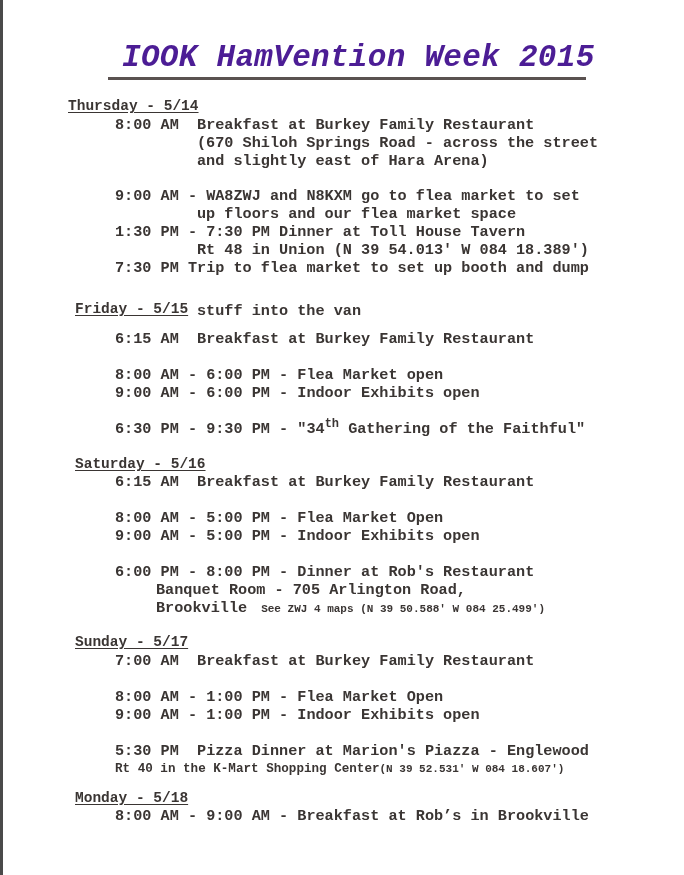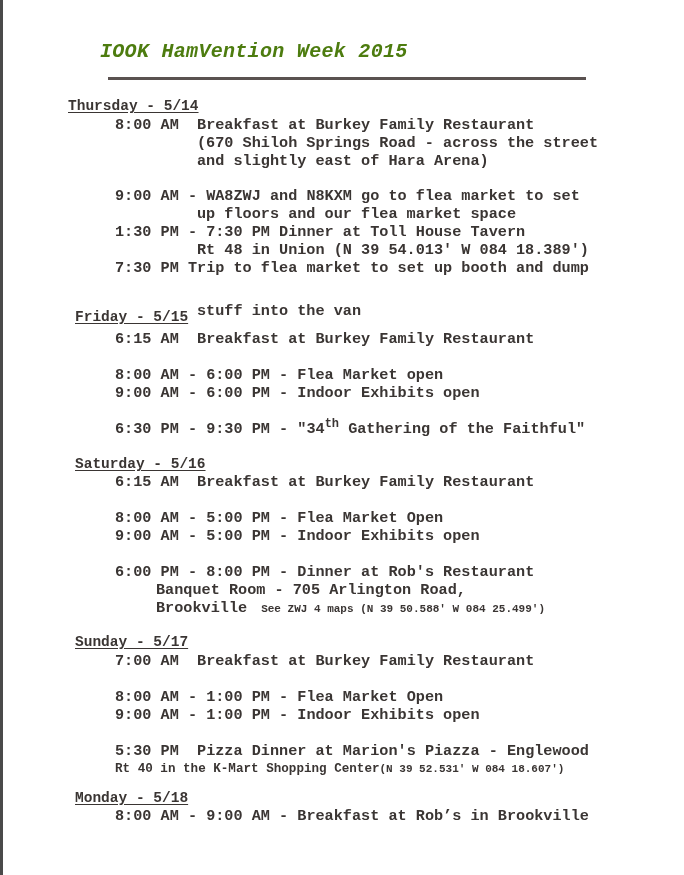--- a/index.html
+++ b/index.html
@@ -3,24 +3,24 @@
 <meta charset="utf-8">
 <style>
   html, body { margin: 0; padding: 0; }
   body {
     width: 684px; height: 875px; background: #ffffff; position: relative; overflow: hidden;
     font-family: "Liberation Mono", "DejaVu Sans Mono", monospace;
     color: #3a3533;
   }
   .edge { position: absolute; left: 0; top: 0; width: 3px; height: 875px; background: #4a4a4a; }
   .title {
-    position: absolute; left: 100px; top: 40px;
-    font-size: 20px; font-weight: bold; font-style: italic;
+    position: absolute; left: 122px; top: 40px;
+    font-size: 31px; font-weight: bold; font-style: italic;
     letter-spacing: 0.3px; white-space: nowrap;
-    color: #4d7c0f;
+    color: #4c1d95;
   }
   .title-rule { position: absolute; left: 108px; top: 77px; width: 478px; height: 3px; background: #5a5250; }
   .line { position: absolute; white-space: pre; font-weight: bold; font-size: 15.2px; line-height: 18px; }
   .day { text-decoration: underline; text-underline-offset: 2px; font-size: 14.5px; }
   .small { font-size: 11px; }
   sup { font-size: 12px; vertical-align: 6px; line-height: 0; }
 </style>
 </head>
 <body>
 
@@ -33,21 +33,21 @@
 <div class="line" style="left:115px; top:116px;">8:00 AM  Breakfast at Burkey Family Restaurant</div>
 <div class="line" style="left:197px; top:134px;">(670 Shiloh Springs Road - across the street</div>
 <div class="line" style="left:197px; top:152px;">and slightly east of Hara Arena)</div>
 <div class="line" style="left:115px; top:187px;text-align:center;">9:00 AM - WA8ZWJ and N8KXM go to flea market to set</div>
 <div class="line" style="left:197px; top:205px;text-align:right;">up floors and our flea market space</div>
 <div class="line" style="left:115px; top:223px;">1:30 PM - 7:30 PM Dinner at Toll House Tavern</div>
 <div class="line" style="left:197px; top:241px;">Rt 48 in Union (N 39 54.013' W 084 18.389')</div>
 <div class="line" style="left:115px; top:259px;">7:30 PM Trip to flea market to set up booth and dump</div>
 <div class="line" style="left:197px; top:277px;margin-top:25px;">stuff into the van</div>
 
-<div class="line day" style="left:75px; top:308px;">Friday - 5/15</div>
+<div class="line day" style="left:75px; top:300px;">Friday - 5/15</div>
 <div class="line" style="left:115px; top:330px;">6:15 AM  Breakfast at Burkey Family Restaurant</div>
 <div class="line" style="left:115px; top:366px;">8:00 AM - 6:00 PM - Flea Market open</div>
 <div class="line" style="left:115px; top:384px;">9:00 AM - 6:00 PM - Indoor Exhibits open</div>
 <div class="line" style="left:115px; top:420px;"><span>6:30 PM - 9:30 PM - "34</span><sup>th</sup><span> Gathering of the Faithful"</span></div>
 
 <div class="line day" style="left:75px; top:455px;">Saturday - 5/16</div>
 <div class="line" style="left:115px; top:473px;">6:15 AM  Breakfast at Burkey Family Restaurant</div>
 <div class="line" style="left:115px; top:509px;">8:00 AM - 5:00 PM - Flea Market Open</div>
 <div class="line" style="left:115px; top:527px;">9:00 AM - 5:00 PM - Indoor Exhibits open</div>
 <div class="line" style="left:115px; top:563px;">6:00 PM - 8:00 PM - Dinner at Rob's Restaurant</div>

